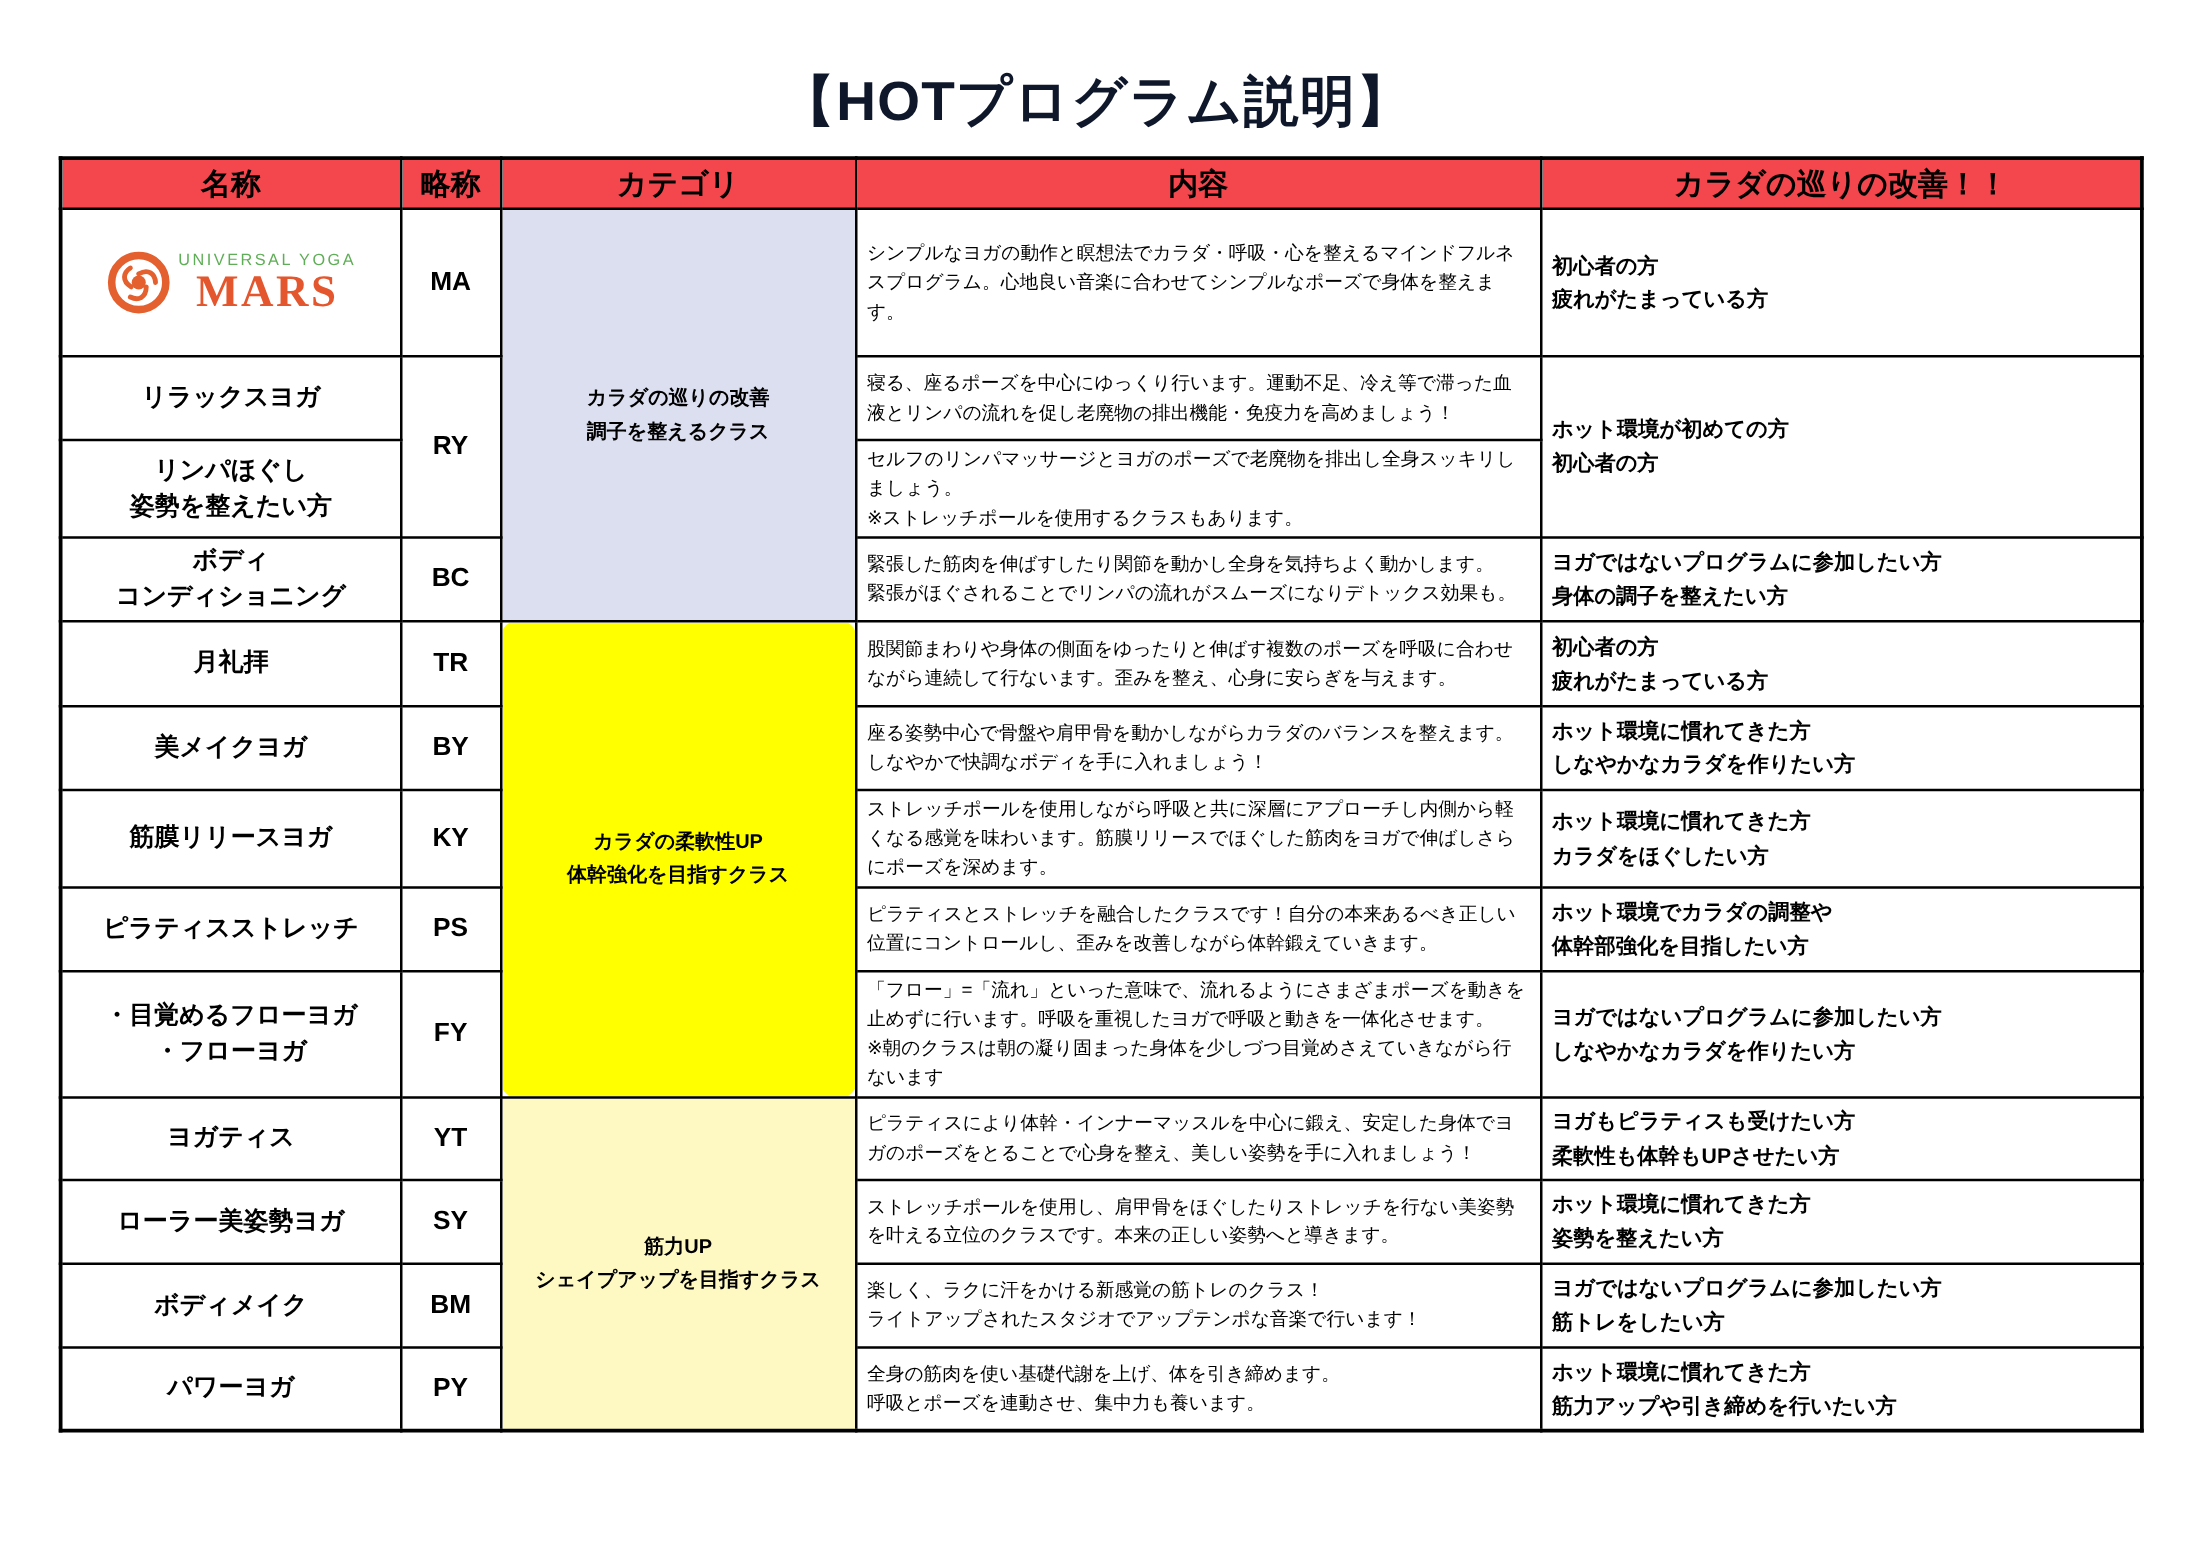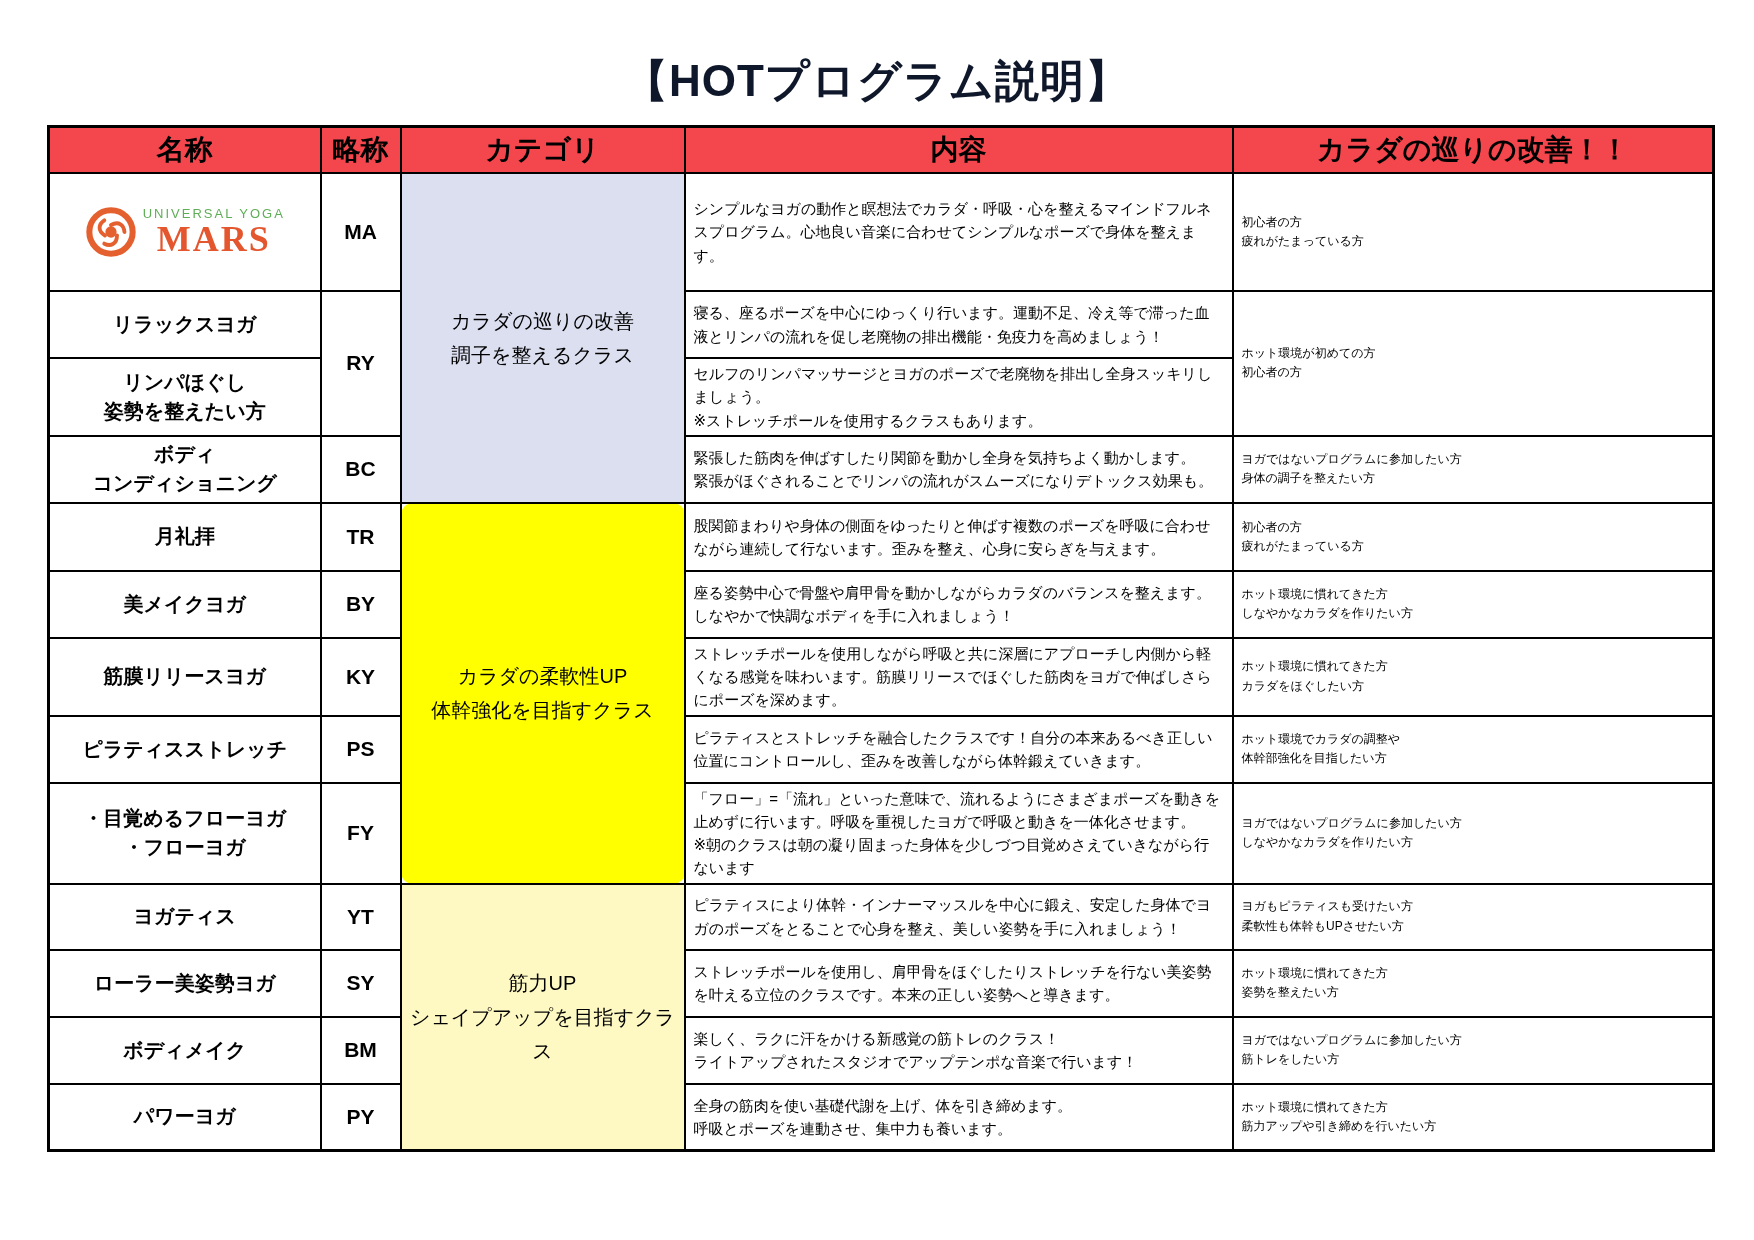--- a/index.html
+++ b/index.html
@@ -25,55 +25,56 @@
   }
   table.program td, table.program th{
     border:2px solid #000;
     padding:3px 8px;
     vertical-align:middle;
     white-space:pre-line;
     overflow:hidden;
   }
   th.hdr{
     background:#f4474d;
-    font-size:28px;
+    font-size:24px;
     font-weight:bold;
     text-align:center;
     padding:4px 6px;
   }
   td.name{
     text-align:center;
     font-weight:bold;
     font-size:20px;
     line-height:1.45;
   }
   td.abbr{
     text-align:center;
     font-weight:bold;
     font-size:21px;
   }
   td.cat{
     text-align:center;
-    font-size:20px;
+    font-size:16px;
     line-height:1.7;
-    font-weight:normal;
+    font-weight:bold;
     margin-left:34px;
   }
   td.cat.c1{background:#dcdff0;}
   td.cat.c2{background:#ffff00;border-radius:12px;}
   td.cat.c3{background:#fef9c3;}
   td.desc{
     font-size:15px;
     line-height:1.55;
     text-align:left;
   }
   td.rec{
-    font-size:12px;
+    font-size:17px;
     line-height:1.6;
     text-align:left;
+    font-weight:bold;
   }
   
   .logo-wrap{
     display:flex;
     align-items:center;
     justify-content:center;
     gap:6px;
   }
   .logo-text{
     display:flex;

